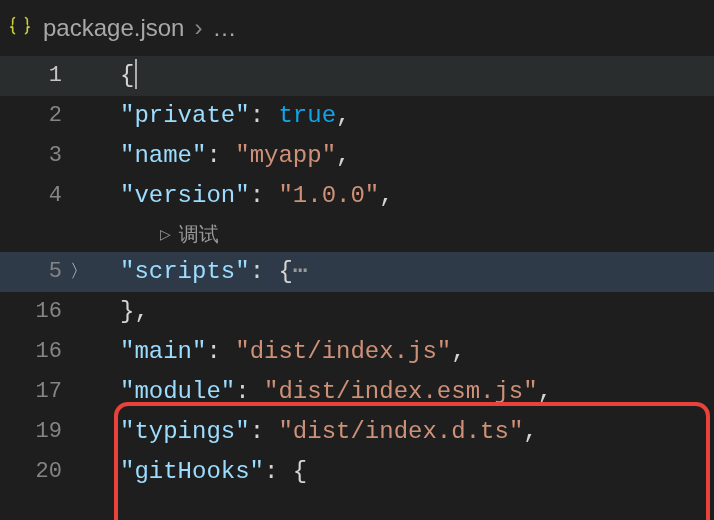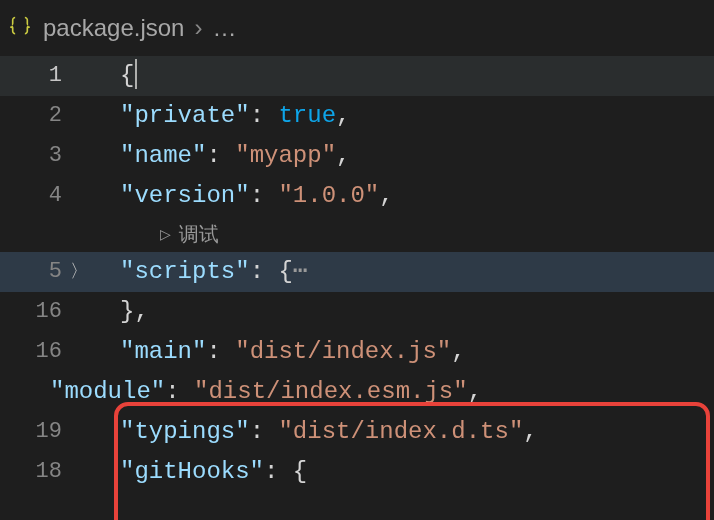--- a/index.html
+++ b/index.html
@@ -182,33 +182,34 @@
   </div>
 
   <div class="line">
     <div class="gutter">16</div>
     <div class="fold-col"></div>
     <div class="vline-col"></div>
     <div class="code"><span class="key">"main"</span><span class="punc">: </span><span class="str">"dist/index.js"</span><span class="punc">,</span></div>
   </div>
 
   <div class="line">
+    <div class="gutter">17</div>
     <div class="fold-col"></div>
     <div class="vline-col"></div>
     <div class="code"><span class="key">"module"</span><span class="punc">: </span><span class="str">"dist/index.esm.js"</span><span class="punc">,</span></div>
   </div>
 
   <div class="line">
     <div class="gutter">19</div>
     <div class="fold-col"></div>
     <div class="vline-col"></div>
     <div class="code"><span class="key">"typings"</span><span class="punc">: </span><span class="str">"dist/index.d.ts"</span><span class="punc">,</span></div>
   </div>
 
   <div class="line">
-    <div class="gutter">18</div>
+    <div class="gutter">20</div>
     <div class="fold-col"></div>
     <div class="vline-col"></div>
     <div class="code"><span class="key">"gitHooks"</span><span class="punc">: {</span></div>
   </div>
 
   <div class="highlight-box"></div>
 </div>
 
 </body></html>

